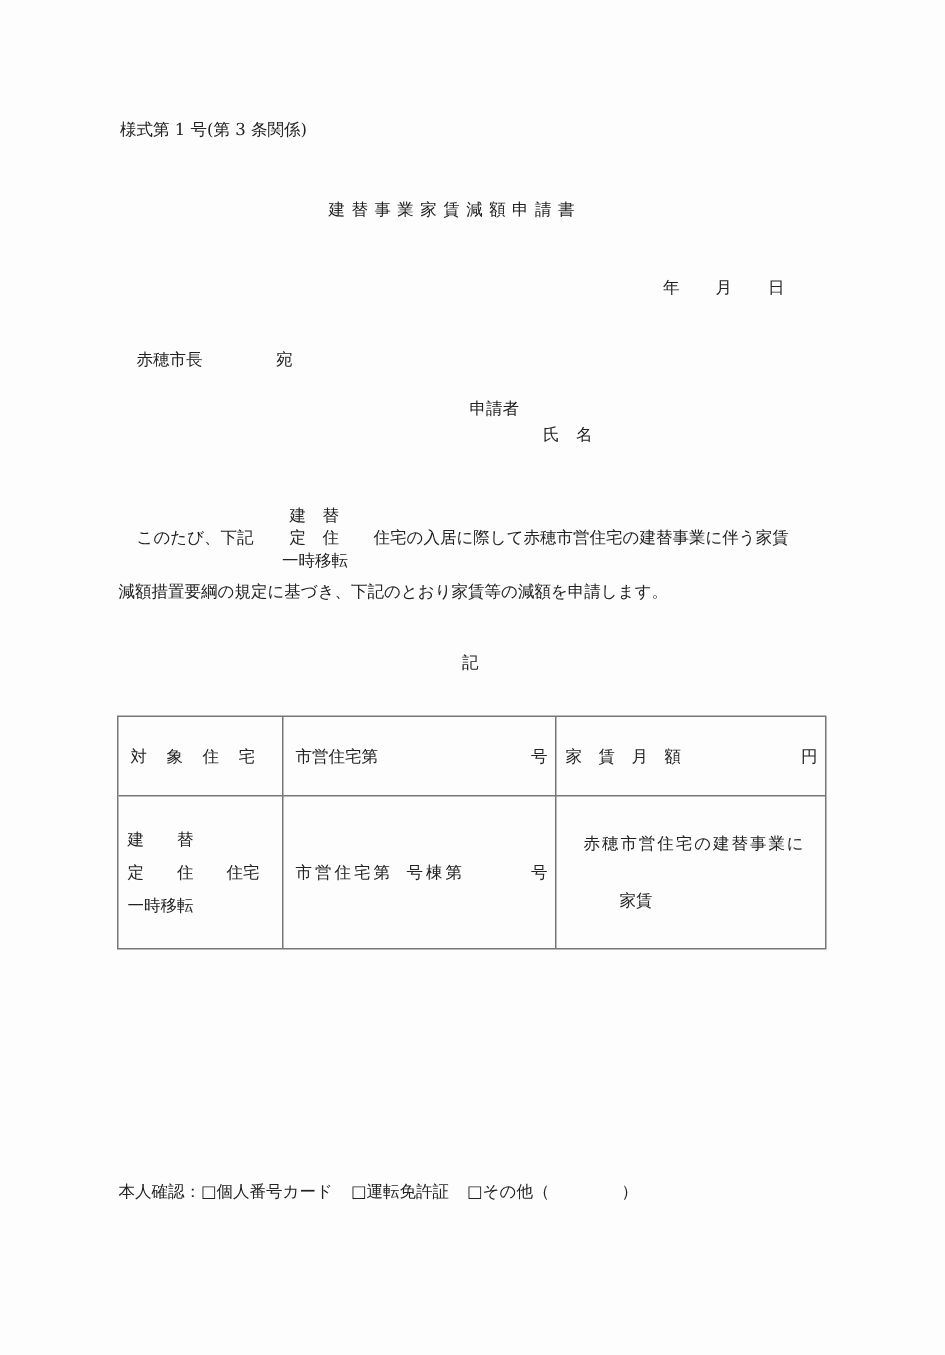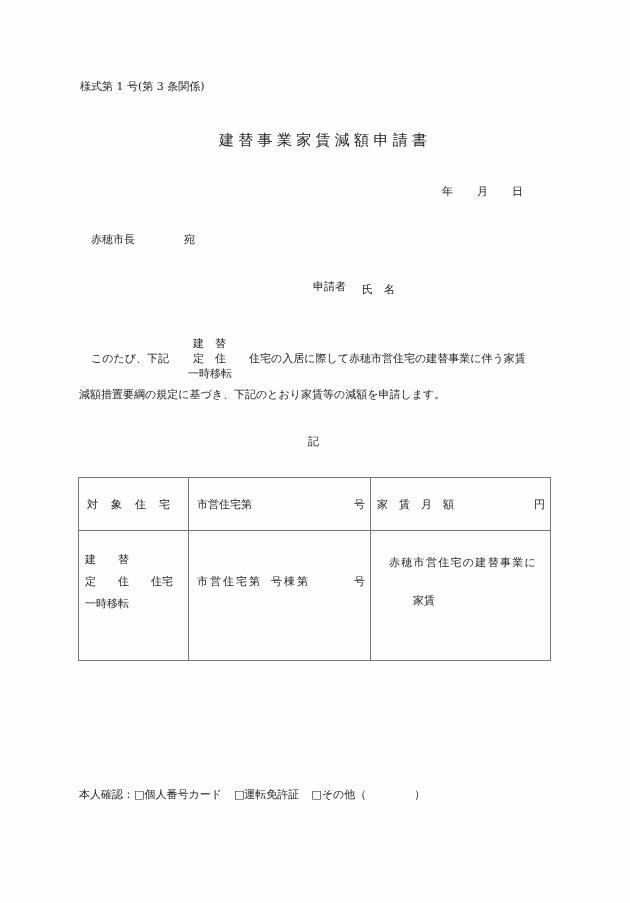--- a/index.html
+++ b/index.html
@@ -1,42 +1,42 @@
 <!DOCTYPE html>
 <html><head>
 <meta charset="utf-8">
 <style>
   html, body { margin:0; padding:0; }
   body {
     width:630px; height:903px; background:#fdfdfd; position:relative; overflow:hidden;
     font-family:"DejaVu Serif","Liberation Serif",serif; color:#222; font-size:11px;
   }
   .abs { position:absolute; white-space:nowrap; line-height:14px; }
-  .title { letter-spacing:4.3px; font-size:15px; }
-  .tbl { position:absolute; left:78px; top:477px; width:473px; height:184px;
+  .title { letter-spacing:4.3px; font-size:11px; }
+  .tbl { position:absolute; left:78px; top:477px; width:473px; height:156px;
          border:1px solid #777; box-sizing:border-box; }
   .vline { position:absolute; top:0; bottom:0; width:1px; background:#777; }
   .hline { position:absolute; left:0; right:0; height:1px; background:#777; }
   .cell { position:absolute; line-height:14px; white-space:nowrap; }
 </style>
 </head>
 <body>
 
 <div class="abs" style="left:80px;top:80px;">様式第 1 号(第 3 条関係)</div>
 
 <div class="abs title" style="left:219px;top:133px;">建替事業家賃減額申請書</div>
 
 <div class="abs" style="left:442px;top:185px;">年</div>
 <div class="abs" style="left:477px;top:185px;">月</div>
 <div class="abs" style="left:512px;top:185px;">日</div>
 
 <div class="abs" style="left:91px;top:233px;">赤穂市長</div>
 <div class="abs" style="left:184px;top:233px;">宛</div>
 
-<div class="abs" style="left:313px;top:280px;font-family:Liberation Mono, monospace;">申請者</div>
+<div class="abs" style="left:313px;top:267px;font-family:Liberation Mono, monospace;">申請者</div>
 <div class="abs" style="left:362px;top:283px;">氏　名</div>
 
 <div class="abs" style="left:91px;top:352px;">このたび、下記</div>
 <div class="abs" style="left:193px;top:337px;">建　替</div>
 <div class="abs" style="left:193px;top:352px;">定　住</div>
 <div class="abs" style="left:188px;top:367px;">一時移転</div>
 <div class="abs" style="left:249px;top:352px;">住宅の入居に際して赤穂市営住宅の建替事業に伴う家賃</div>
 <div class="abs" style="left:79px;top:388px;">減額措置要綱の規定に基づき、下記のとおり家賃等の減額を申請します。</div>
 
 <div class="abs" style="left:308px;top:435px;">記</div>

